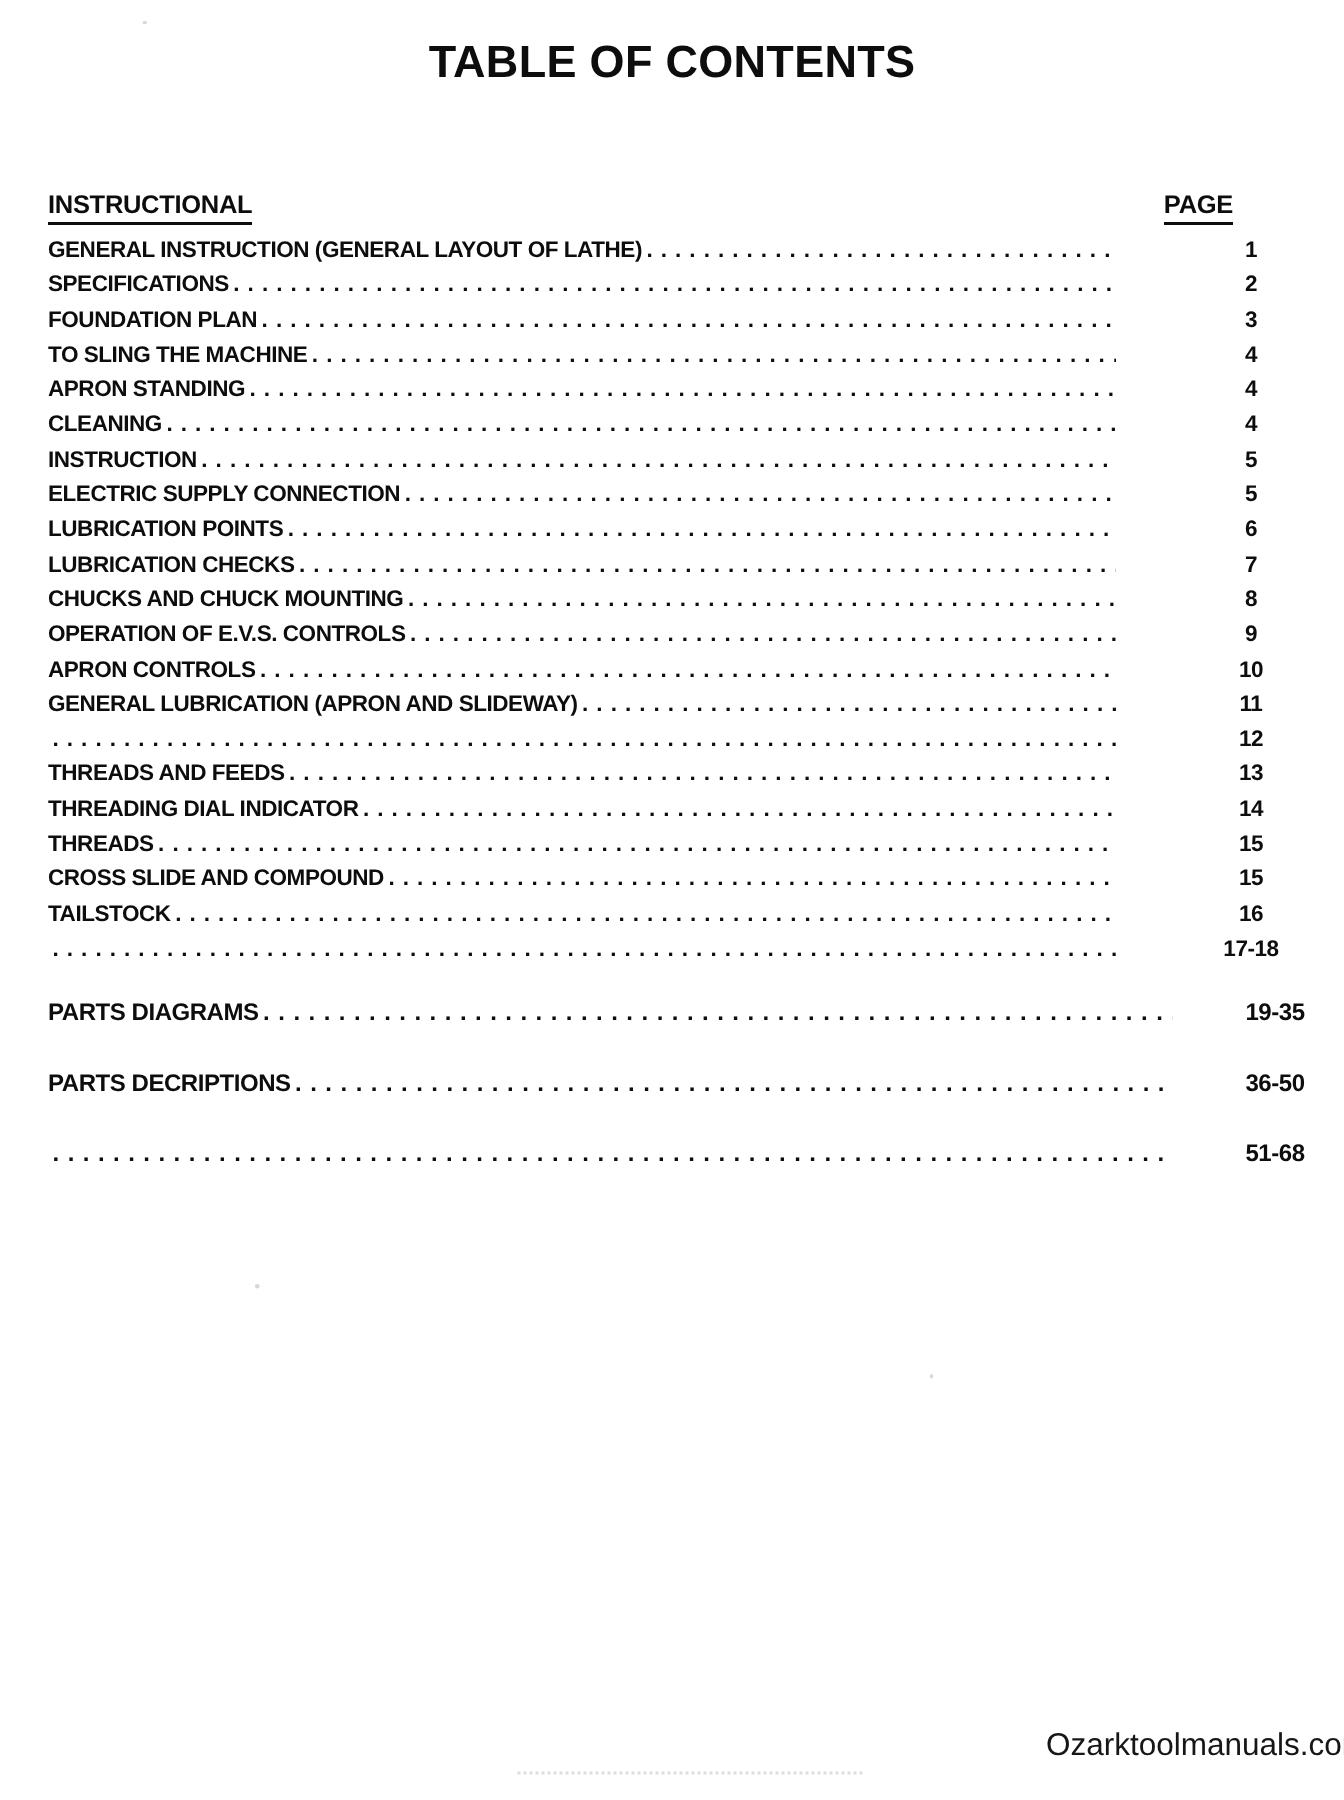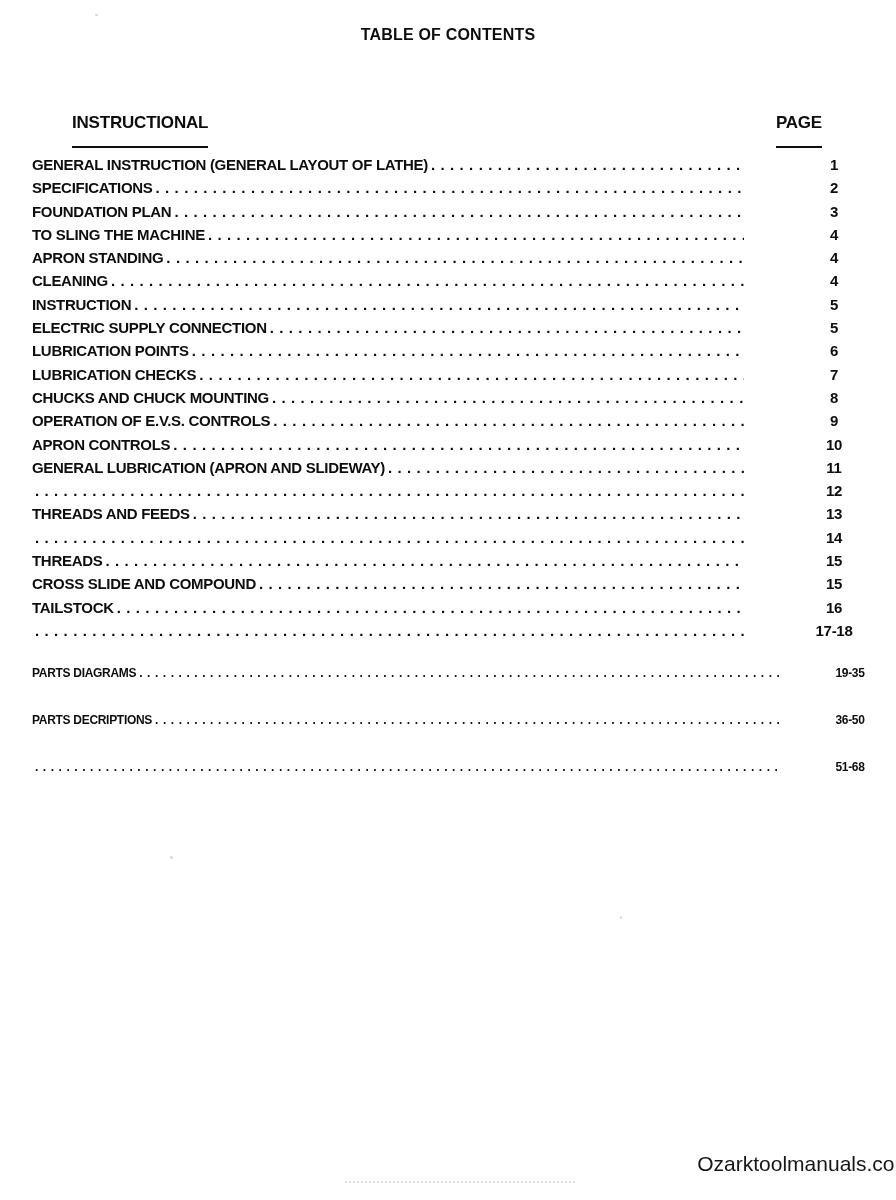--- a/index.html
+++ b/index.html
@@ -8,41 +8,40 @@
     width:896px;height:1200px;
     background:#ffffff;
     overflow:hidden;
     font-family:"Liberation Sans","DejaVu Sans",sans-serif;
     color:#0d0d0d;
   }
   .title{
     margin:0;
     padding-top:27px;
     text-align:center;
-    font-size:16px;
+    font-size:30px;
     font-weight:bold;
     letter-spacing:0.2px;
     line-height:1;
   }
   .toc-header{
     display:flex;
     justify-content:space-between;
     align-items:baseline;
     margin-top:70px;
     padding-left:32px;
     padding-right:74px;
     line-height:20px;
   }
   .col-head{
     font-size:17px;
     font-weight:bold;
     letter-spacing:-0.2px;
     border-bottom:2.5px solid #0d0d0d;
-    padding-bottom:13px;
-    margin-left:40px;
+    padding-bottom:1px;
   }
   .toc-list{
     margin-top:5px;
     padding-left:32px;
     padding-right:22px;
   }
   .trow{
     display:flex;
     align-items:baseline;
     height:23.3px;
@@ -67,21 +66,21 @@
     white-space:nowrap;
   }
   .section-list{
     margin-top:8px;
     padding-left:32px;
     padding-right:22px;
   }
   .section-list .trow{
     height:47px;
     line-height:47px;
-    font-size:12px;
+    font-size:16px;
   }
   .section-list .dots{margin-right:28px;}
   .section-list .pagenum{margin-right:-16px;}
   .footer{
     position:absolute;
     top:1152px;
     left:16px;
     width:100%;
     text-align:right;
     font-size:21px;
@@ -202,20 +201,21 @@
     <span class="pagenum">12</span>
   </div>
 
   <div class="trow">
     <span class="label">THREADS AND FEEDS</span>
     <span class="dots">. . . . . . . . . . . . . . . . . . . . . . . . . . . . . . . . . . . . . . . . . . . . . . . . . . . . . . . . . . . . . . . . . . . . . . . . . . . . . . . . . . . . . . . . . . . . . . . . . . . . . . . . . . . . . . . . . . . . . . . . </span>
     <span class="pagenum">13</span>
   </div>
 
   <div class="trow">
+    <span class="label">THREADING DIAL INDICATOR</span>
     <span class="dots">. . . . . . . . . . . . . . . . . . . . . . . . . . . . . . . . . . . . . . . . . . . . . . . . . . . . . . . . . . . . . . . . . . . . . . . . . . . . . . . . . . . . . . . . . . . . . . . . . . . . . . . . . . . . . . . . . . . . . . . . </span>
     <span class="pagenum">14</span>
   </div>
 
   <div class="trow">
     <span class="label">THREADS</span>
     <span class="dots">. . . . . . . . . . . . . . . . . . . . . . . . . . . . . . . . . . . . . . . . . . . . . . . . . . . . . . . . . . . . . . . . . . . . . . . . . . . . . . . . . . . . . . . . . . . . . . . . . . . . . . . . . . . . . . . . . . . . . . . . </span>
     <span class="pagenum">15</span>
   </div>
 

